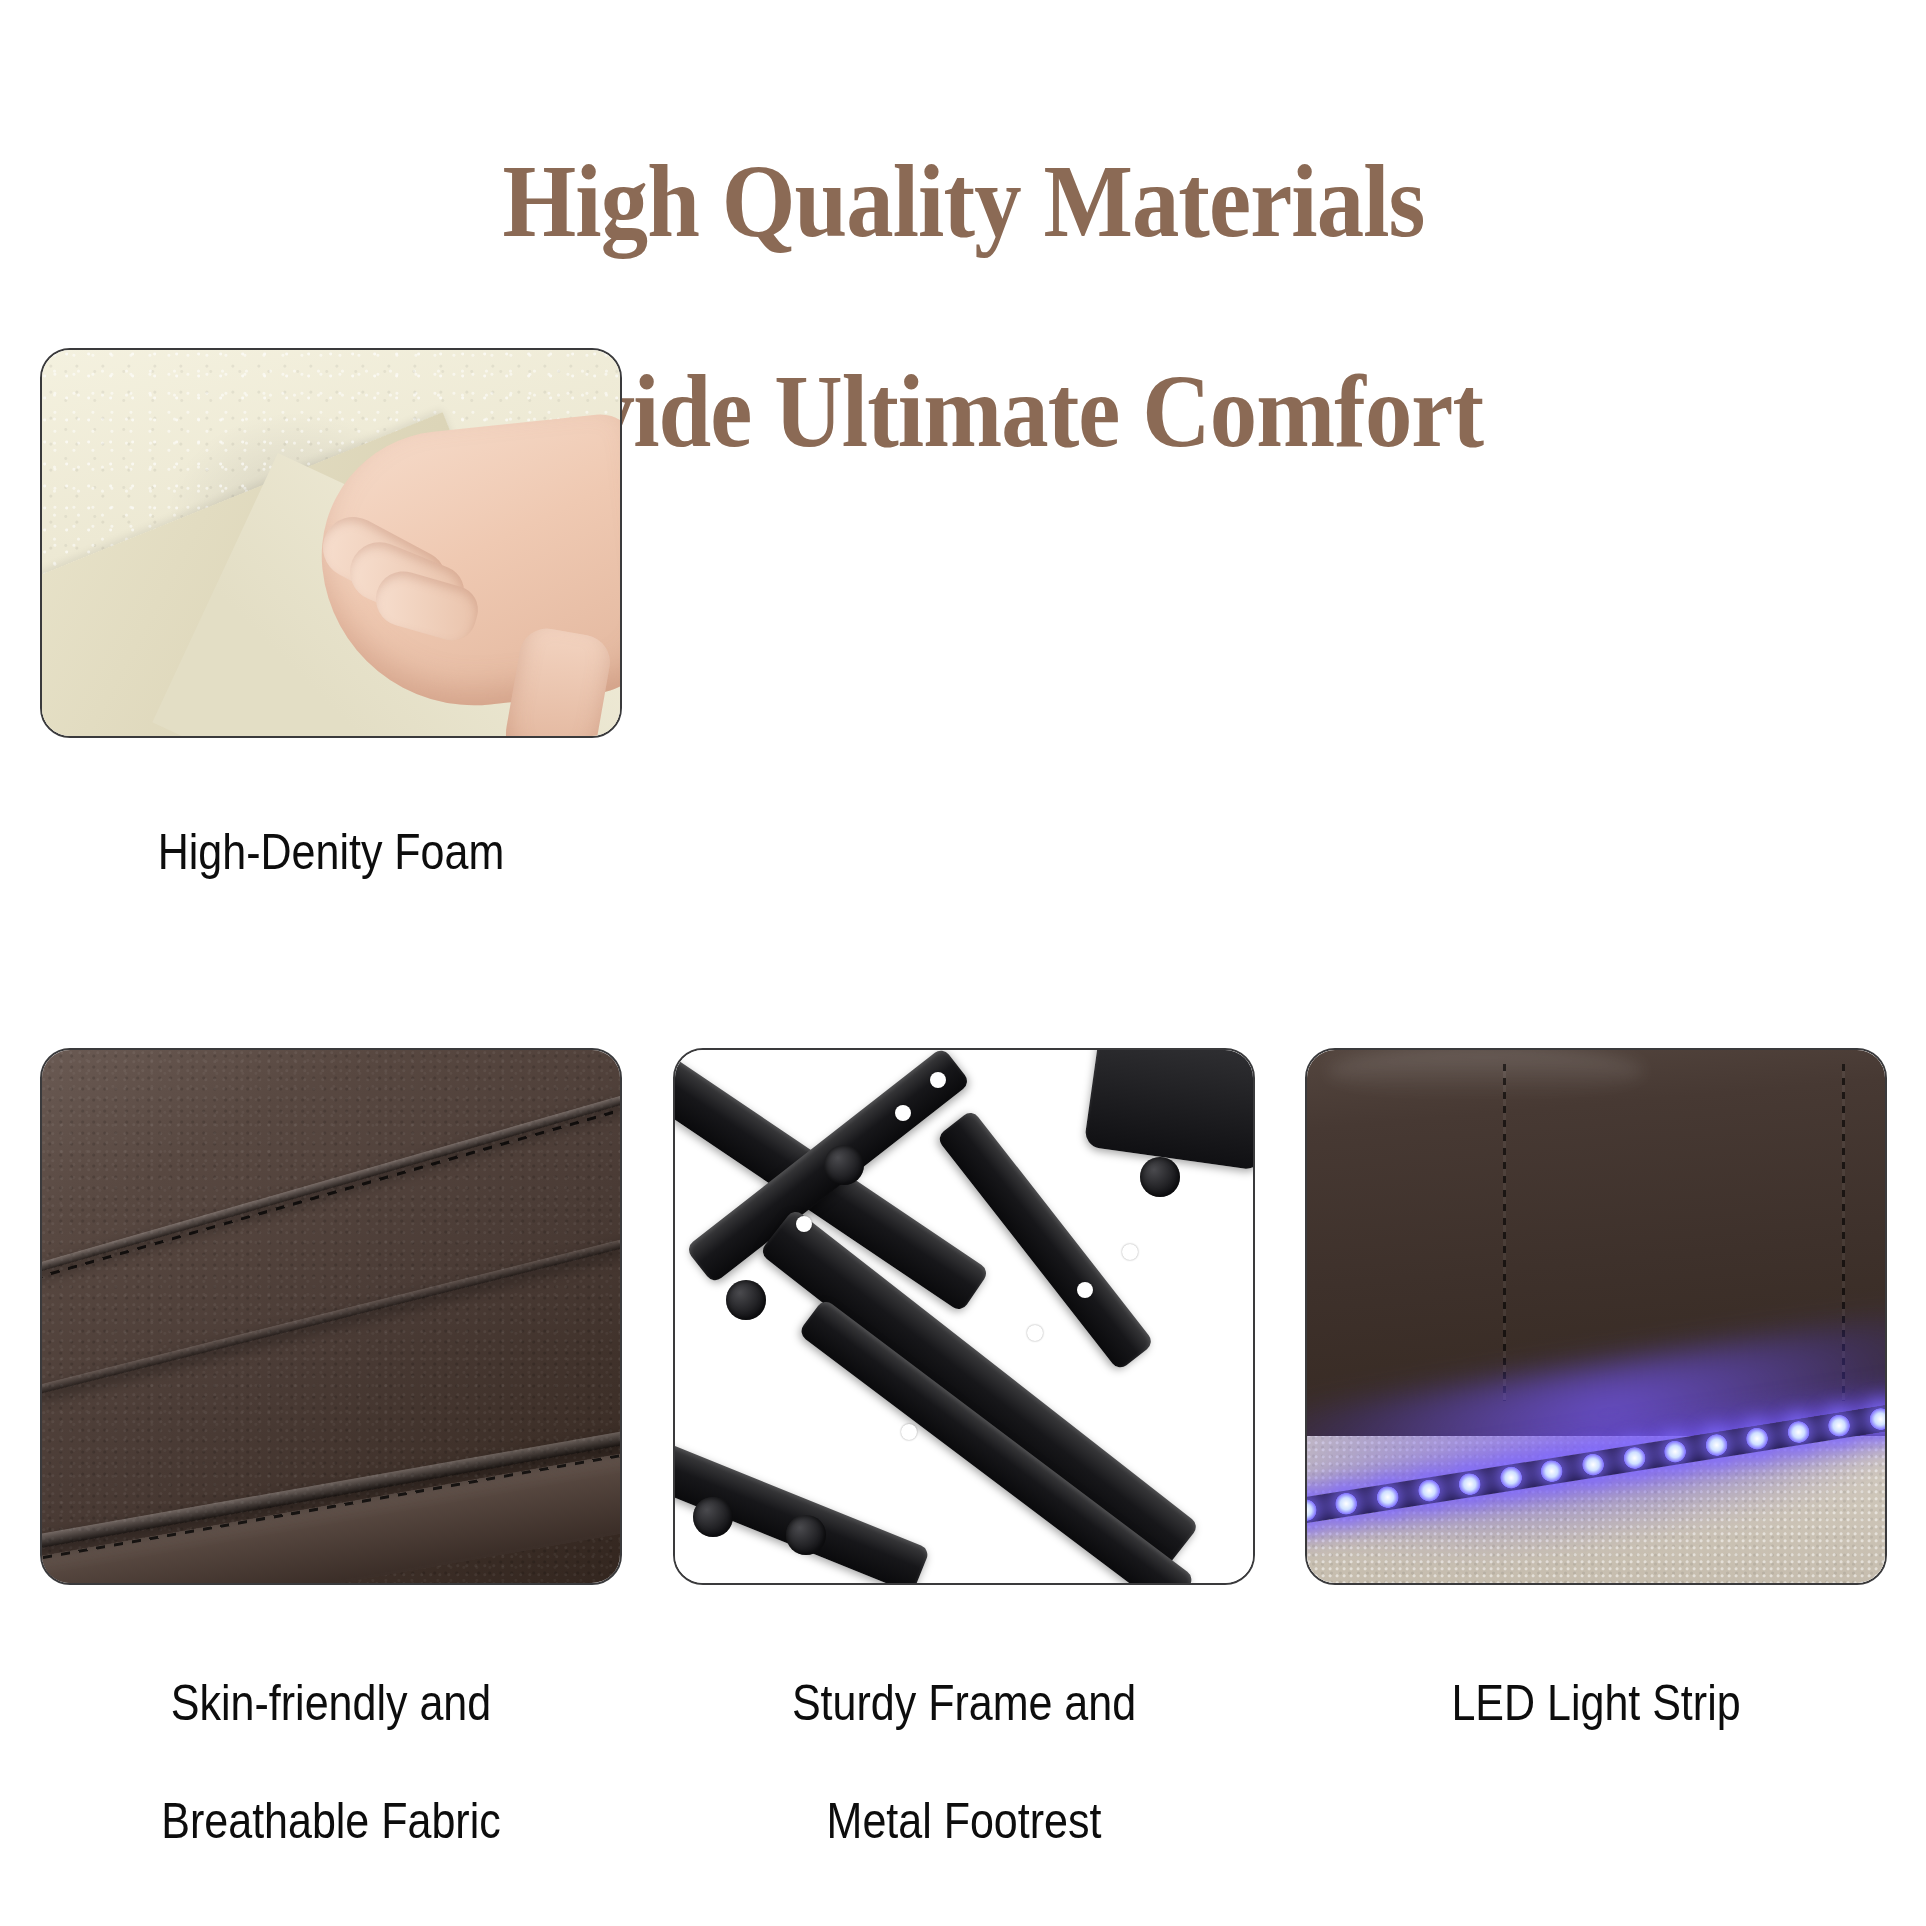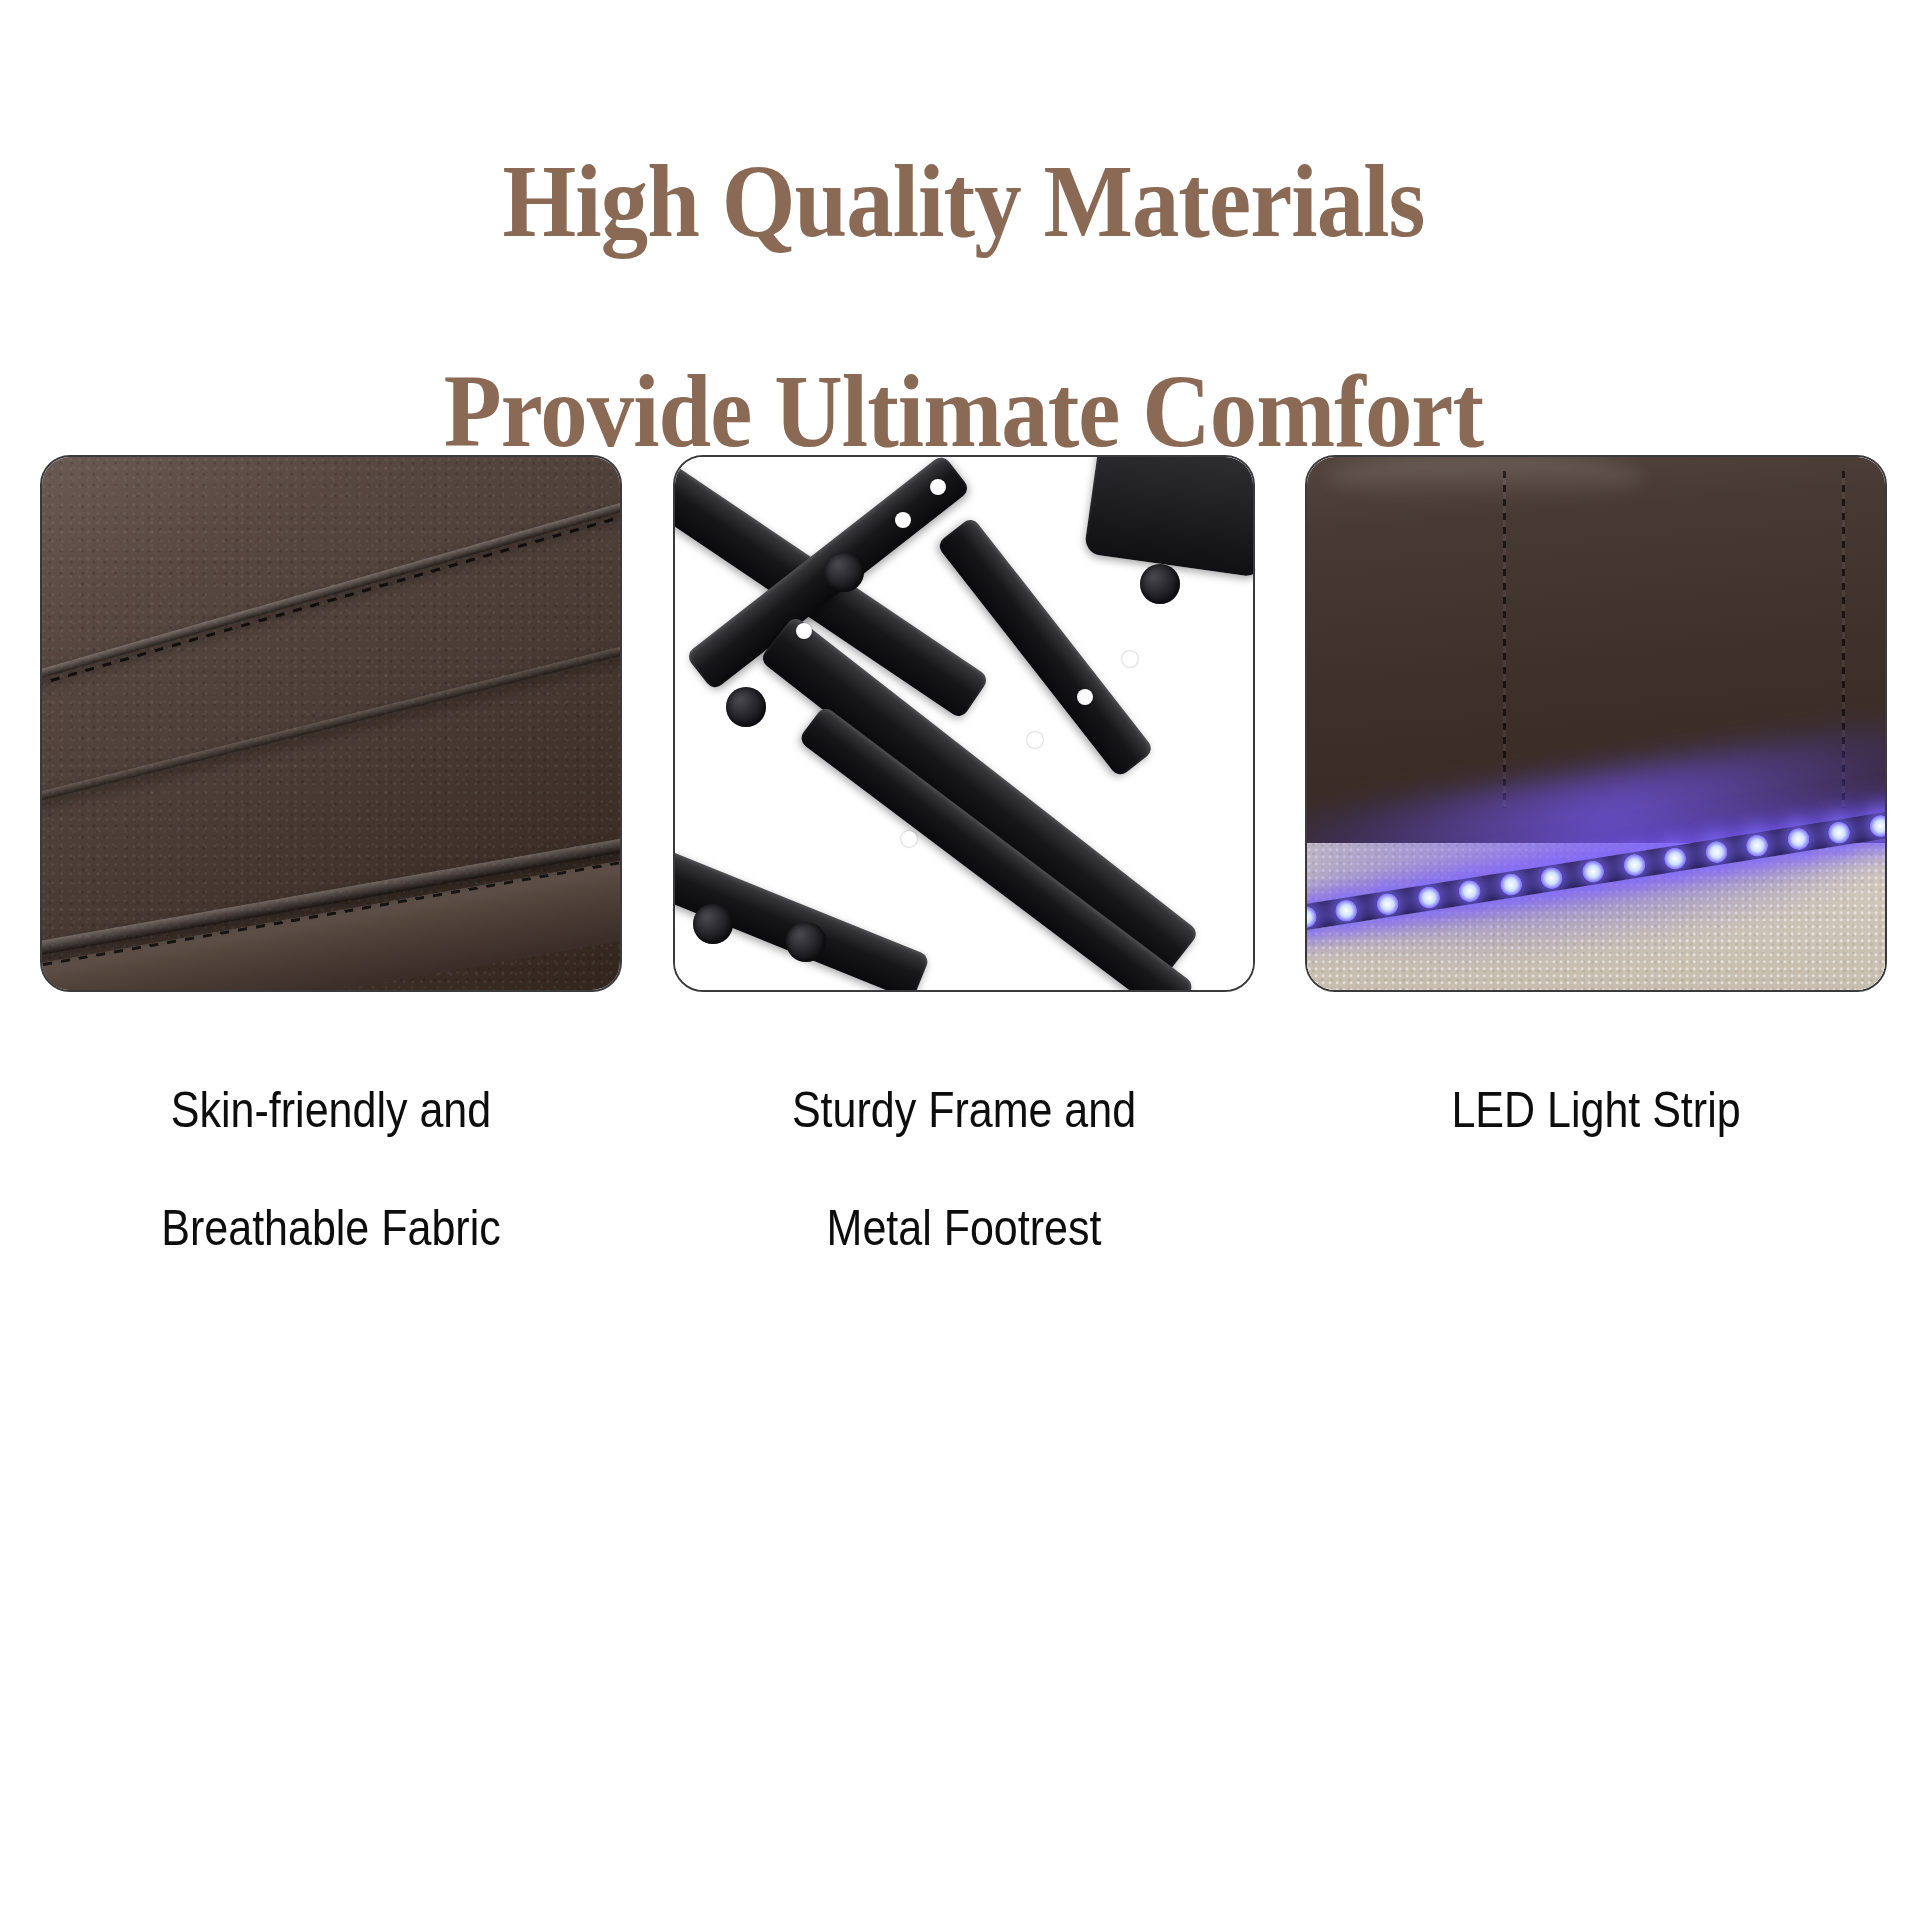--- a/index.html
+++ b/index.html
@@ -357,20 +357,38 @@
   <span class="line">High Quality Materials</span>
   <span class="line">Provide Ultimate Comfort</span>
 </div>
 
 <div class="grid">
 
   <div class="row row1">
 
 
 
+    <div class="cell">
+      <div class="panel">
+        <div class="art">
+          <div class="foam-bg"></div>
+          <div class="foam-grain"></div>
+          <div class="foam-edge"></div>
+          <div class="foam-edge2"></div>
+          <div class="hand"></div>
+          <div class="finger f1"></div>
+          <div class="finger f2"></div>
+          <div class="finger f3"></div>
+          <div class="thumb"></div>
+        </div>
+      </div>
+      <div class="caption">
+        <div>High-Denity Foam</div>
+      </div>
+    </div>
 
   </div>
 
   <div class="row row2" style="margin-top:107px;">
 
     <div class="cell">
       <div class="panel">
         <div class="art">
           <div class="leather-bg"></div>
           <div class="leather-grain"></div>

